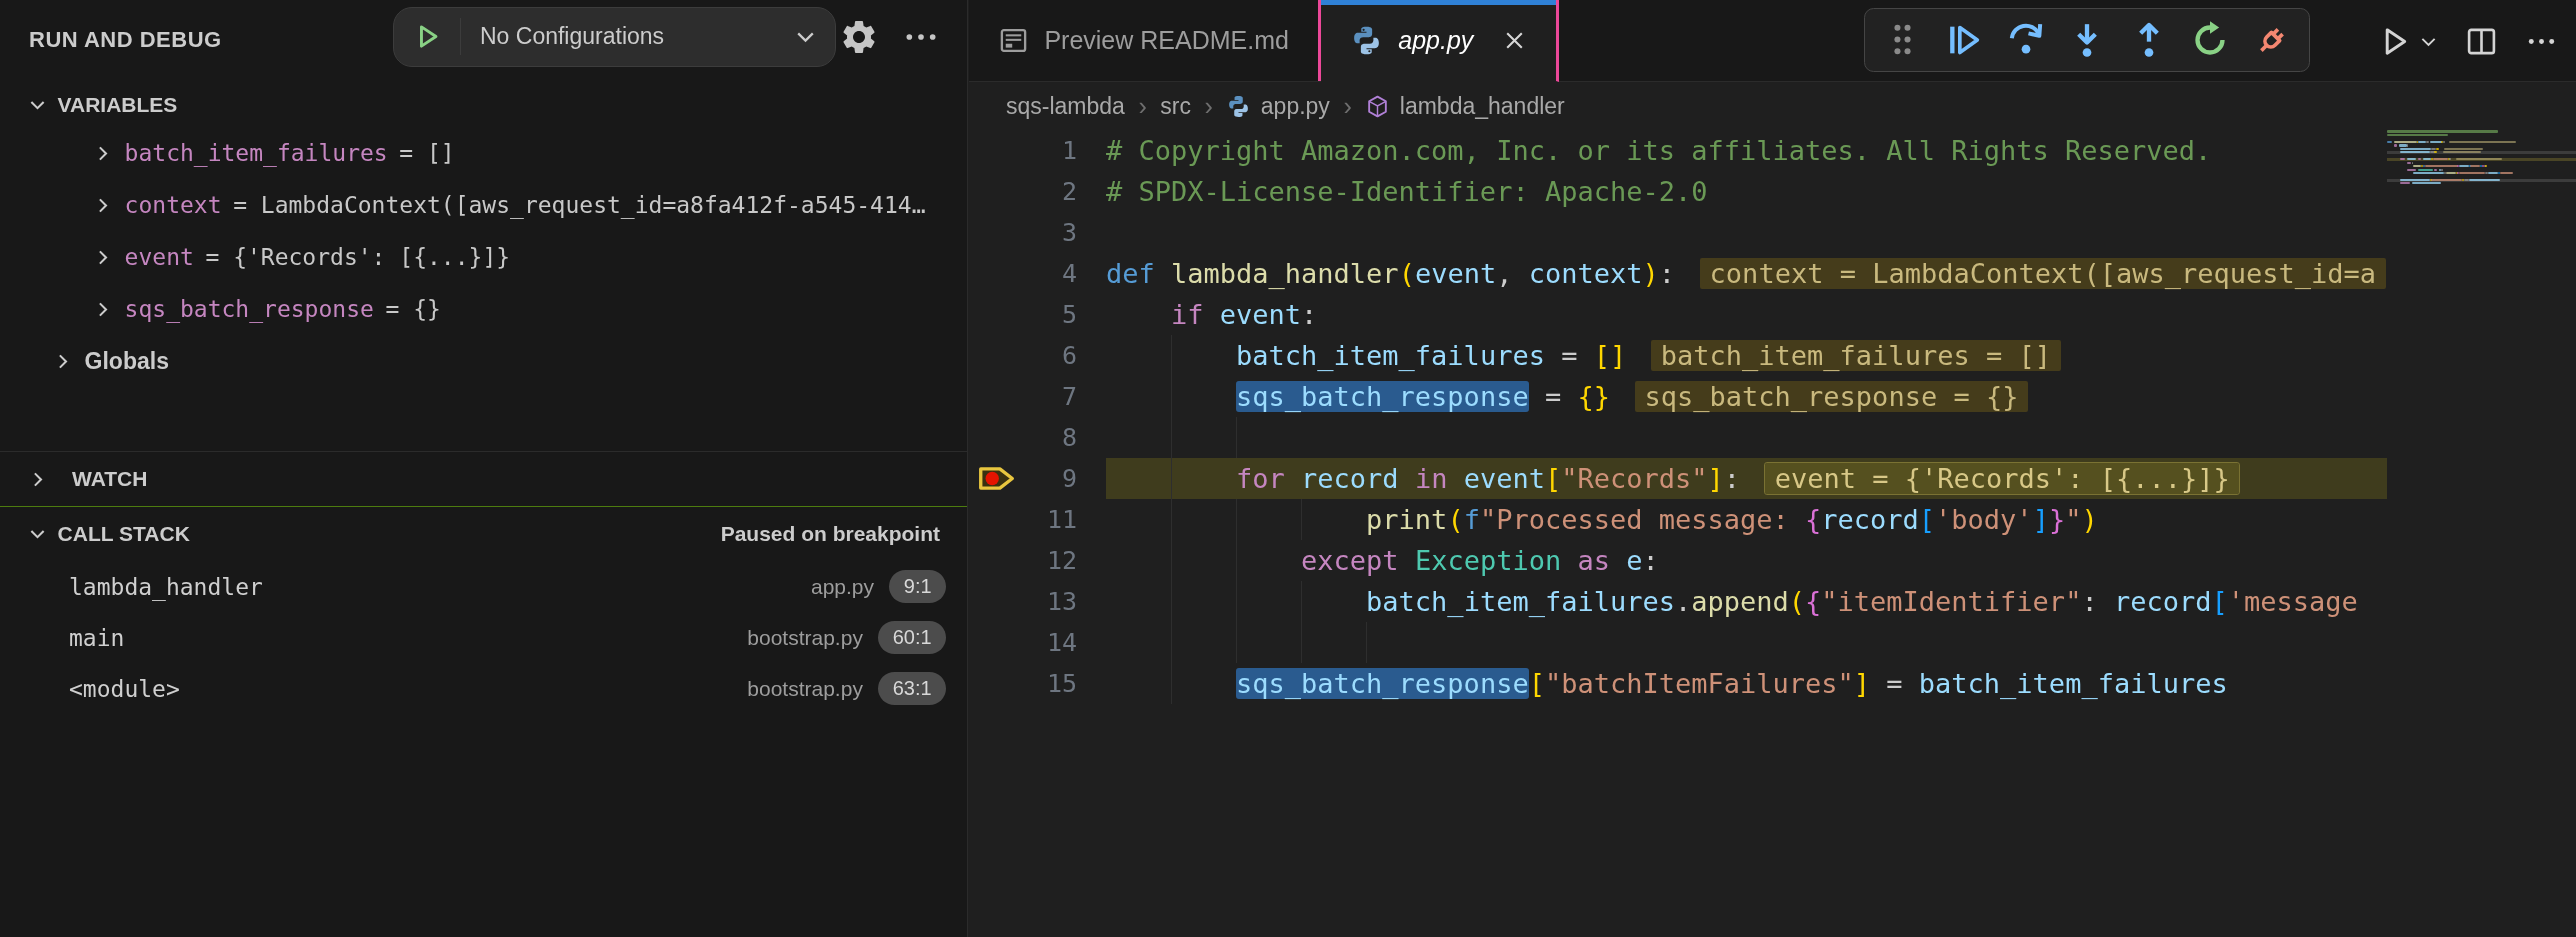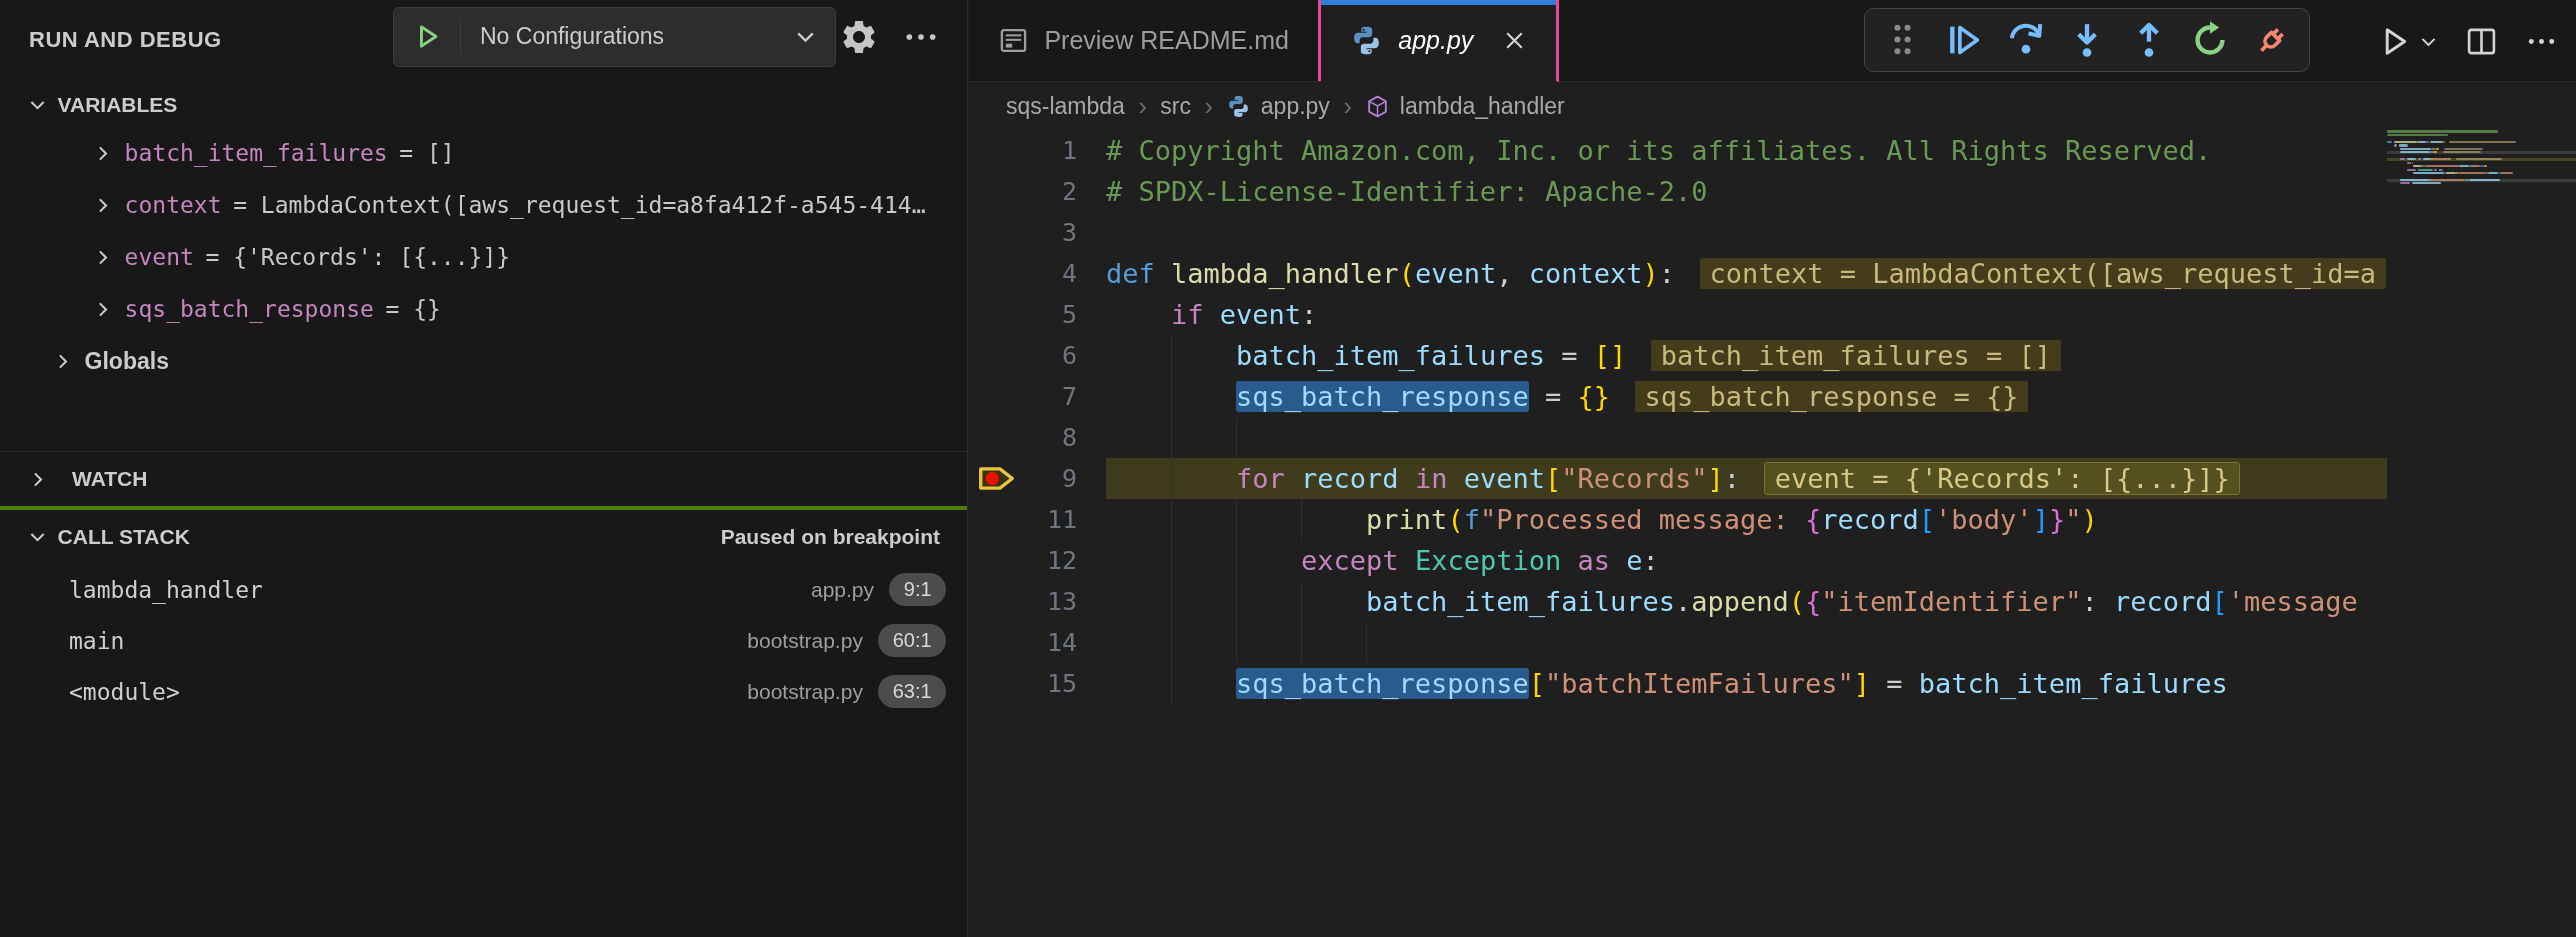--- a/index.html
+++ b/index.html
@@ -16,21 +16,21 @@
     position:absolute; left:0; top:0; bottom:0; width:968px;
     background:#181818; border-right:1px solid #2b2b2b;
   }
   .sb-header { position:relative; height:83px; }
   .sb-title {
     position:absolute; left:29px; top:27px;
     font-size:22px; font-weight:bold; color:#cccccc; letter-spacing:0.5px;
   }
   .cfg-dropdown {
     position:absolute; left:393px; top:6.7px; width:443px; height:60px;
-    background:#2d2d2d; border:1px solid #3c3c3c; border-radius:6px;
+    background:#2d2d2d; border:1px solid #3c3c3c; border-radius:19px;
     display:flex; align-items:center;
   }
   .cfg-play { width:67px; display:flex; justify-content:center; border-right:1px solid #3c3c3c; height:37px; align-items:center; }
   .cfg-label { flex:1; padding-left:19px; font-size:23px; color:#cccccc; white-space:nowrap; overflow:hidden; }
   .cfg-chevron { padding-right:17.3px; }
   .sb-header-icon { position:absolute; top:17.3px; }
   .gear-btn { left:839px; }
   .dots-btn { left:901px; }
 
   .sec-head {
@@ -43,21 +43,21 @@
   }
   .tree-row .twisty { flex:0 0 auto; }
   .lvl1 { padding-left:52px; font-weight:bold; font-size:23px; color:#cccccc; }
   .var-row { padding-left:92px; font-family:"DejaVu Sans Mono", monospace; font-size:23px; }
   .var-name { color:#c586c0; }
   .var-val  { color:#c8c8c8; }
 
   .watch-sec { margin-top:64px; border-top:1px solid #2b2b2b; }
   .watch-head { height:54px; display:flex; align-items:center; gap:24px; padding-left:27px;
     font-size:21px; font-weight:bold; color:#cccccc; }
-  .stack-sec { border-top:4px solid #4d7c0f; }
+  .stack-sec { border-top:1px solid #4d7c0f; }
   .stack-head { height:54px; display:flex; align-items:center; padding:0 27px; gap:9.6px; }
   .stack-title { font-size:21px; font-weight:bold; color:#cccccc; }
   .stack-status { margin-left:auto; font-size:21px; font-weight:bold; color:#cccccc; }
   .frame-row { height:51px; display:flex; align-items:center; padding:0 21px 0 69px; gap:15.4px; }
   .frame-name { font-family:"DejaVu Sans Mono", monospace; font-size:23px; color:#cfcfcf; flex:1; }
   .frame-file { font-size:21px; color:#9d9d9d; }
   .badge {
     background:#4c4c4c; color:#d8d8d8; border-radius:21px;
     font-size:20px; padding:4.8px 14.4px; min-width:56px; text-align:center;
   }

